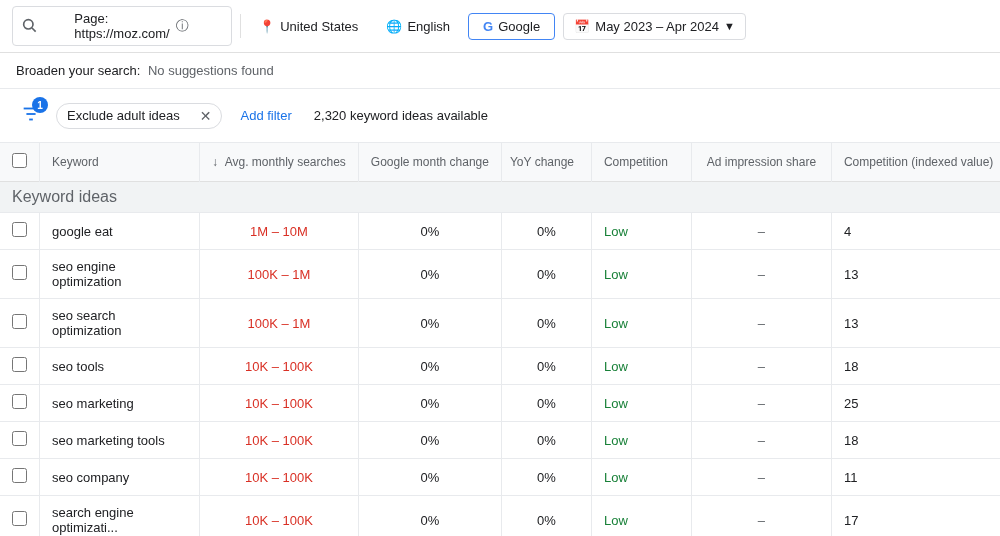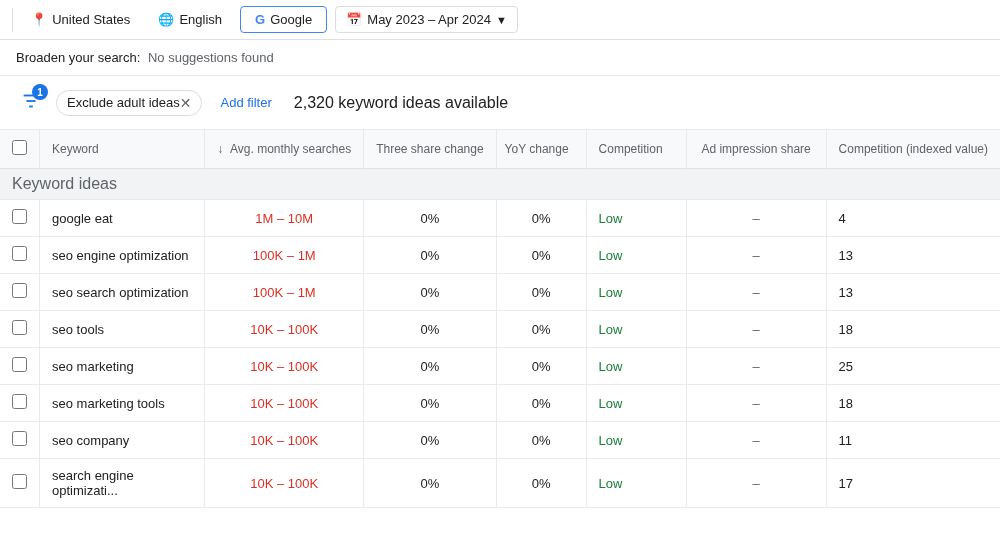--- a/index.html
+++ b/index.html
@@ -104,21 +104,21 @@
       height: 16px;
       font-size: 10px;
       display: flex;
       align-items: center;
       justify-content: center;
       font-weight: bold;
     }
     .tag-chip {
       display: flex;
       align-items: center;
-      gap: 0;
+      gap: 20px;
       border: 1px solid #dadce0;
       border-radius: 16px;
       padding: 4px 10px;
       font-size: 13px;
       background: #fff;
       cursor: pointer;
     }
     .tag-chip .close-x {
       font-size: 14px;
       color: #5f6368;
@@ -127,21 +127,21 @@
     .add-filter-btn {
       background: none;
       border: none;
       cursor: pointer;
       font-size: 13px;
       color: #1a73e8;
       padding: 4px 8px;
       font-weight: 500;
     }
     .keyword-count {
-      font-size: 16px;
+      font-size: 13px;
       font-weight: 500;
       color: #202124;
       margin-left: 4px;
     }
 
     
     .table-wrap { overflow-x: auto; }
     table { width: 100%; border-collapse: collapse; }
     thead tr { background: #f8f9fa; border-bottom: 1px solid #e0e0e0; }
     th {
@@ -196,20 +196,30 @@
 
     input[type="checkbox"] { width: 15px; height: 15px; cursor: pointer; accent-color: #1a73e8; }
 
     
     .comp-low { color: #188038; }
   </style>
 </head>
 <body>
 
 <div class="top-bar">
+  <div class="search-box">
+    <span>
+      <svg width="16" height="16" viewBox="0 0 24 24" fill="none" stroke="#5f6368" stroke-width="2.5">
+        <circle cx="11" cy="11" r="7"></circle>
+        <line x1="16.5" y1="16.5" x2="22" y2="22"></line>
+      </svg>
+    </span>
+    <span>Page: https://moz.com/</span>
+    <span style="color:#5f6368; cursor:pointer;">ⓘ</span>
+  </div>
 
   <div class="divider-v"></div>
 
   <button class="filter-btn">
     <span style="font-size:13px;">📍</span>
     <span>United States</span>
   </button>
 
   <button class="filter-btn">
     <span style="font-size:13px;">🌐</span>
@@ -261,21 +271,21 @@
           <input type="checkbox" style="">
         </th>
         <th class="th-keyword">
           <span>Keyword</span>
         </th>
         <th class="th-monthly sortable">
           <span class="sort-arrow">↓</span>
           <span>Avg. monthly searches</span>
         </th>
         <th class="th-three-month">
-          <span>Three share change</span>
+          <span>Google month change</span>
         </th>
         <th class="th-yoy">
           <span>YoY change</span>
         </th>
         <th class="th-competition">
           <span>Competition</span>
         </th>
         <th class="th-ad-impression">
           <span>Ad impression share</span>
         </th>

